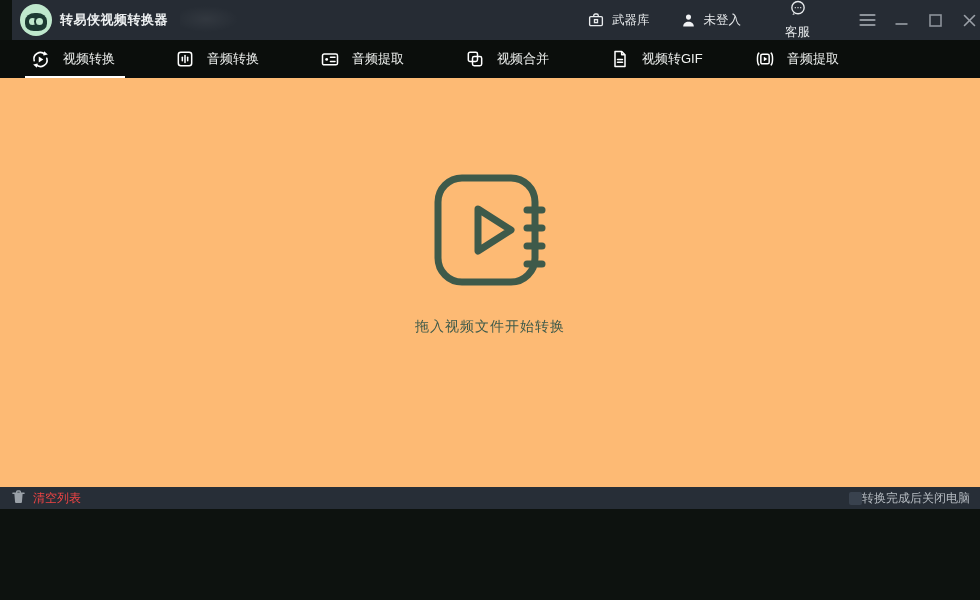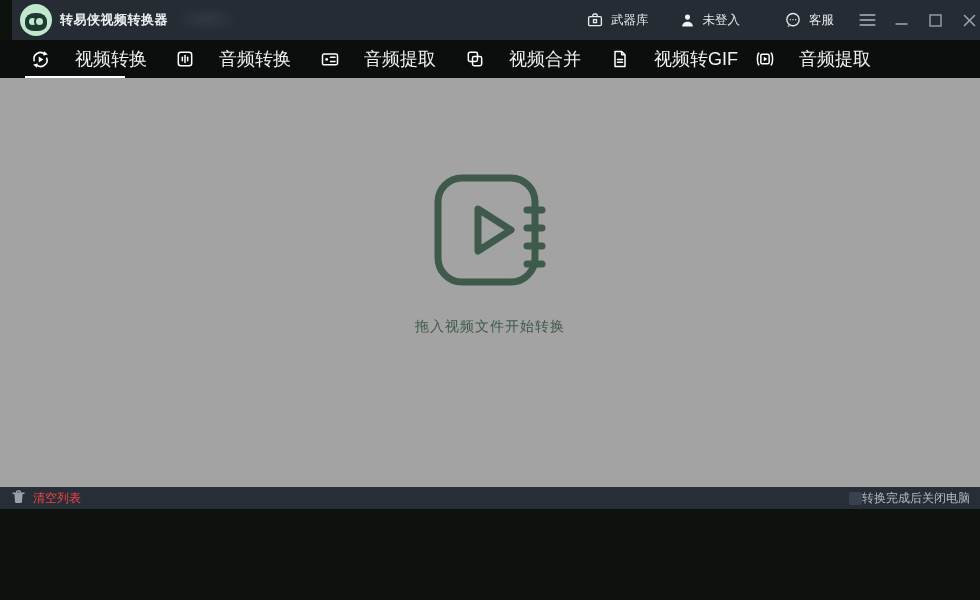--- a/index.html
+++ b/index.html
@@ -16,35 +16,35 @@
   .logo-mascot::before, .logo-mascot::after { content:""; position:absolute; top:3px; width:7px; height:7px;
           border-radius:50%; background:#bfe8cd; border:2px solid #1d3a33; }
   .logo-mascot::before { left:2px; } .logo-mascot::after { right:2px; }
   .app-title { position:absolute; left:48px; top:0; height:40px; display:flex; align-items:center;
                color:#eef1f2; font-size:13px; font-weight:bold; letter-spacing:0.5px; }
   .watermark { position:absolute; left:168px; top:6px; width:58px; height:26px; border-radius:6px;
                background:radial-gradient(ellipse at 45% 50%, rgba(255,255,255,0.055), rgba(255,255,255,0) 72%); }
   .tb-right { position:absolute; right:0; top:0; height:40px; display:flex; align-items:center; }
   .tb-item { display:flex; align-items:center; gap:7px; color:#e8ebed; font-size:12.5px; cursor:pointer; }
   .tb-item svg { display:block; }
-  .gap-a { margin-right:30px; } .gap-b { margin-right:44px; } .gap-c { margin-right:16px; }
+  .gap-a { margin-right:30px; } .gap-b { margin-right:44px; } .gap-c { margin-right:40px;flex-direction:column; }
   .winctl { width:34px; height:40px; display:flex; align-items:center; justify-content:center; cursor:pointer; }
   .winctl svg { display:block; }
   .tb-right .last { margin-right:6px; }
 
   
   .tabbar { position:absolute; left:0; top:40px; width:980px; height:38px; background:#0b0e0c;
             display:flex; padding-left:14px; }
   .tab { position:relative; width:145px; height:38px; display:flex; align-items:center;
-         padding-left:16px; gap:24px; color:#f0f2f0; font-size:18px; cursor:pointer; }
+         padding-left:16px; gap:12px; color:#f0f2f0; font-size:13px; cursor:pointer; }
   .tab svg { flex:0 0 auto; display:block; }
   .tab.active::after { content:""; position:absolute; left:11px; bottom:0; width:100px; height:2px; background:#ffffff; }
 
   
-  .dropzone { position:absolute; left:0; top:78px; width:980px; height:409px; background:#a3a3a3;
+  .dropzone { position:absolute; left:0; top:78px; width:980px; height:409px; background:#fdba74;
               display:flex; flex-direction:column; align-items:center; justify-content:center; padding-bottom:58px; }
   .drop-hint { margin-top:26px; color:#3e5a4a; font-size:14px; letter-spacing:1px; }
 
   
   .listbar { position:absolute; left:0; top:487px; width:980px; height:22px; background:#272e37;
              display:flex; align-items:center; justify-content:space-between; padding:0 10px 0 12px; }
   .clear-btn { display:flex; align-items:center; gap:8px; color:#ef4444; font-size:12px; cursor:pointer; }
   .shutdown { display:flex; align-items:center; color:#b6bcc2; font-size:12px; }
   .checkbox { width:13px; height:13px; border-radius:2px; background:#39424e; cursor:pointer; }
 

